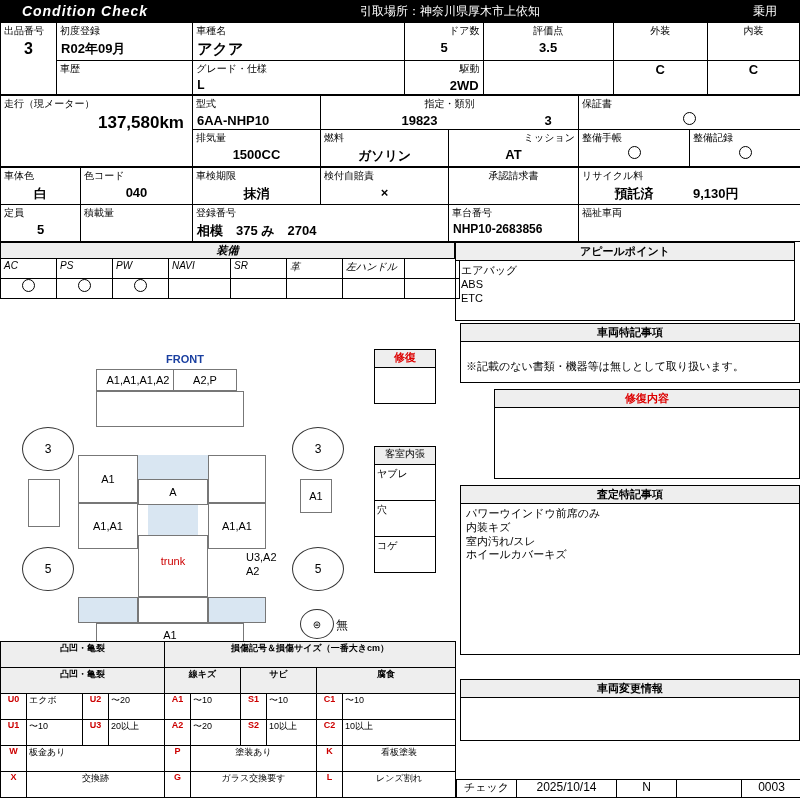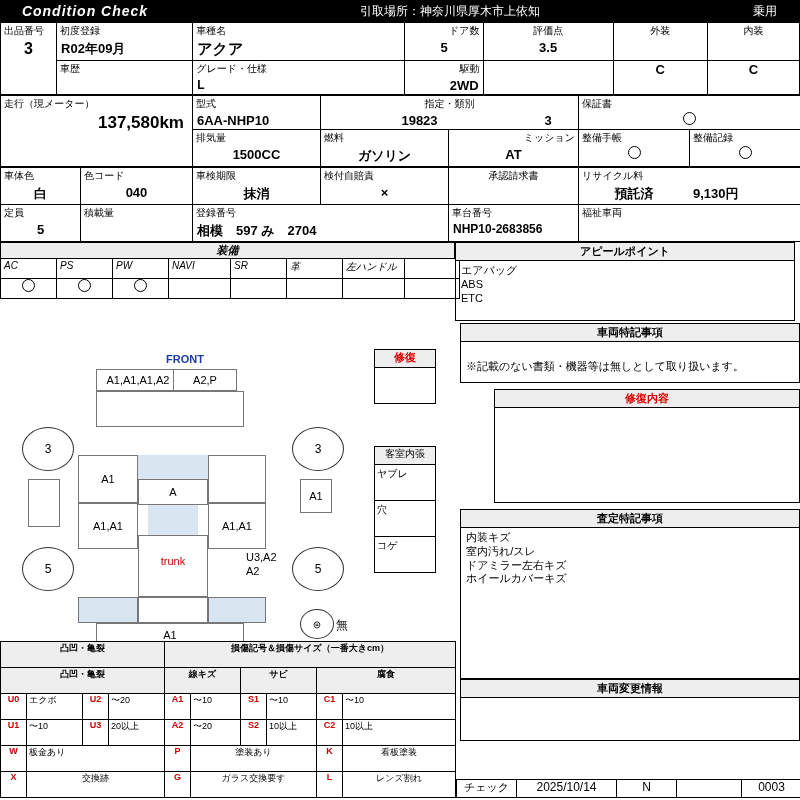--- a/index.html
+++ b/index.html
@@ -254,21 +254,21 @@
       <td>
         <div class="lbl">定員</div>
         <div class="val valc">5</div>
       </td>
       <td>
         <div class="lbl">積載量</div>
         <div class="val valc">&nbsp;</div>
       </td>
       <td colspan="2">
         <div class="lbl">登録番号</div>
-        <div class="val">相模　597 み　2704</div>
+        <div class="val">相模　375 み　2704</div>
       </td>
       <td>
         <div class="lbl">車台番号</div>
         <div class="val" style="font-size:12px">NHP10-2683856</div>
       </td>
       <td>
         <div class="lbl">福祉車両</div>
         <div class="val valc">&nbsp;</div>
       </td>
     </tr>
@@ -406,36 +406,36 @@
       </tbody>
         </table>
     </div>
 
     <div style="width:340px;">
       <div class="panel" style="height:60px; margin-top:2px;">
         <div class="panel-title">車両特記事項</div>
         <div class="panel-body" style="padding-top:18px">※記載のない書類・機器等は無しとして取り扱います。</div>
       </div>
 
-      <div class="panel" style="height:114px; margin-top:6px;margin-left:34px;">
+      <div class="panel" style="height:90px; margin-top:6px;margin-left:34px;">
         <div class="panel-title redhead" style="background:#eee">修復内容</div>
         <div class="panel-body"></div>
       </div>
 
       <div class="panel" style="height:170px; margin-top:6px;">
         <div class="panel-title">査定特記事項</div>
         <div class="panel-body">
+          <div>パワーウインドウ前席のみ</div>
           <div>内装キズ</div>
           <div>室内汚れ/スレ</div>
-          <div>ドアミラー左右キズ</div>
           <div>ホイールカバーキズ</div>
         </div>
       </div>
 
-      <div class="panel" style="height:62px; margin-top:0;">
+      <div class="panel" style="height:62px; margin-top:24px;">
         <div class="panel-title">車両変更情報</div>
         <div class="panel-body"></div>
       </div>
     </div>
   </div>
 
   <div class="footer" style="position:absolute; left:0; bottom:2px; width:800px; align-items:flex-end;">
     <table class="grid legend">
       <colgroup>
         <col style="width:26px">

